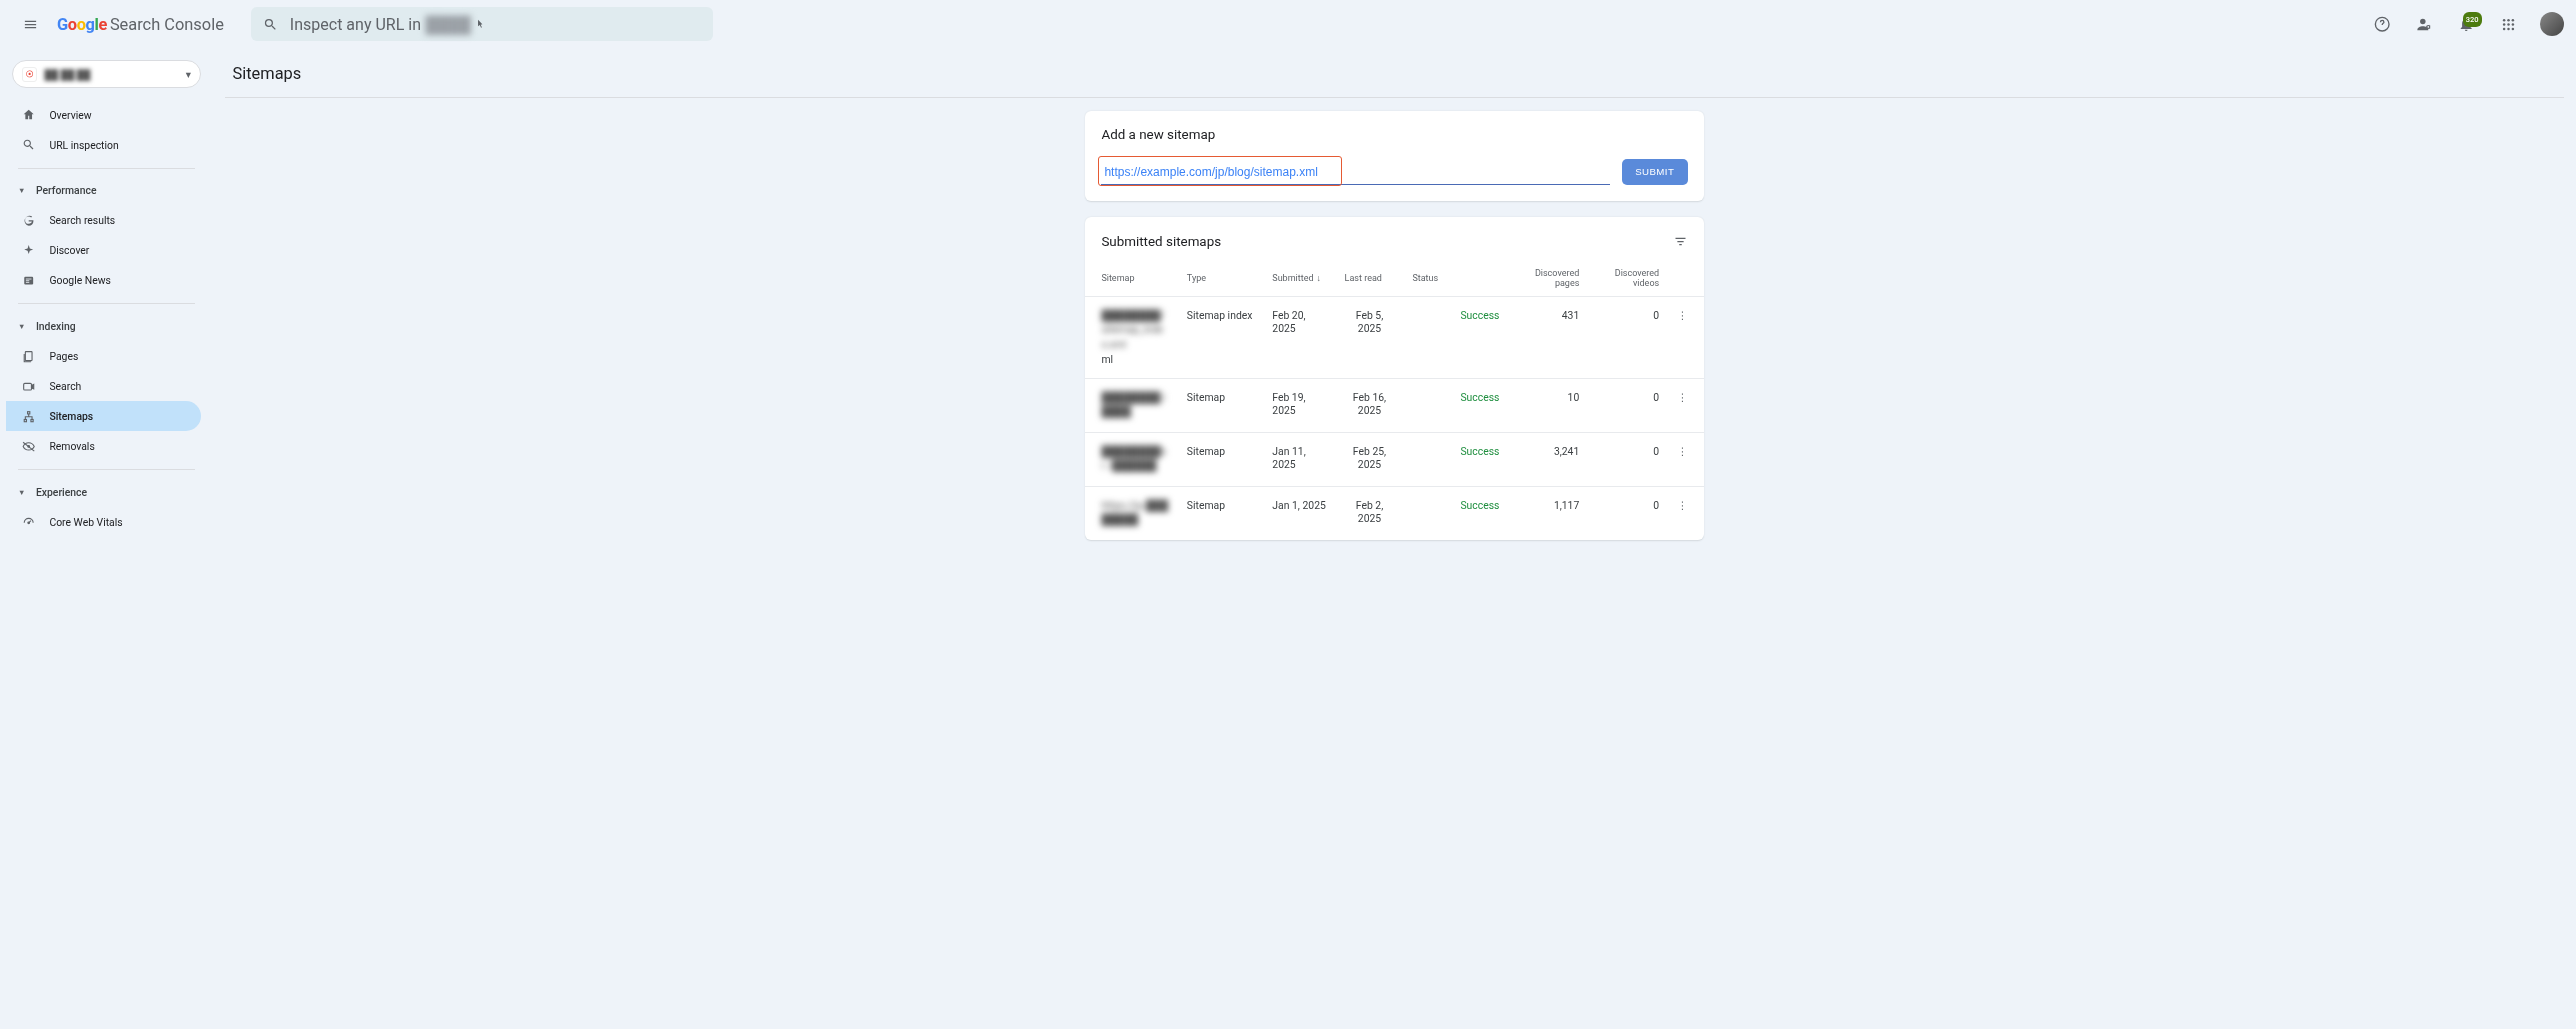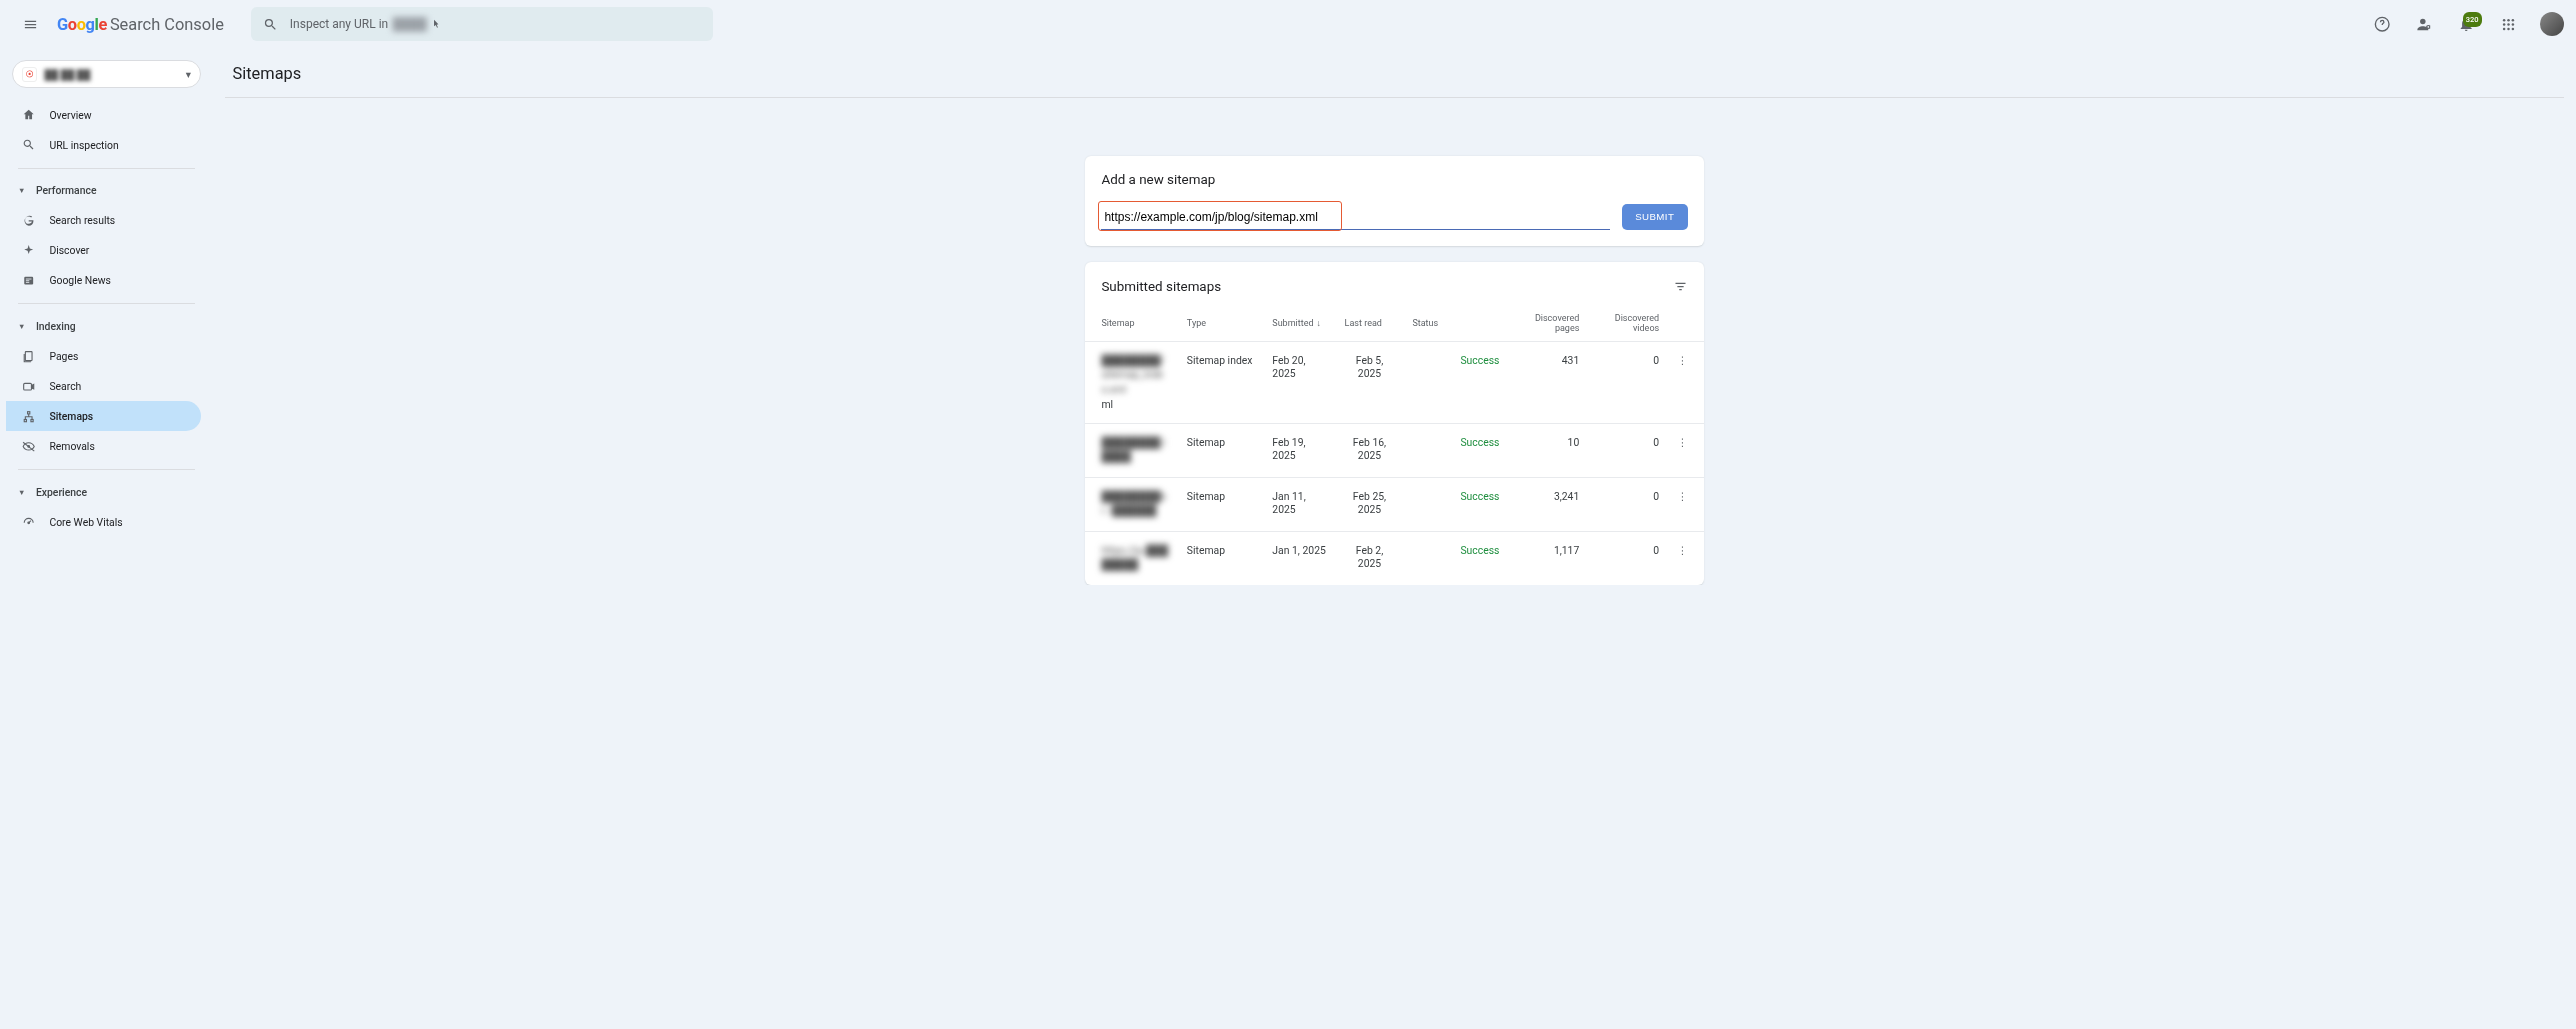--- a/index.html
+++ b/index.html
@@ -9,21 +9,21 @@
 .menu-btn { width: 36px; height: 36px; display: flex; align-items: center; justify-content: center; border-radius: 50%; cursor: pointer; color: #5f6368; }
 .logo-wrap { display: flex; align-items: center; gap: 3px; margin-right: 18px; }
 .logo-google { font-size: 16.4px; font-weight: 700; letter-spacing: -0.4px; }
 .lg-b { color: #4285f4; }
 .lg-r { color: #ea4335; }
 .lg-y { color: #fbbc04; }
 .lg-g { color: #34a853; }
 .logo-sc { font-size: 16.4px; color: #5f6368; font-weight: 400; }
 
 .searchbox { flex: 0 0 462px; height: 34px; background: #e0ebef; border-radius: 6px; display: flex; align-items: center; padding: 0 12px; color: #5f6368; gap: 12px; }
-.searchbox-text { color: #5f6368; font-size: 12px; display: flex; align-items: center; gap: 4.5px; }
+.searchbox-text { color: #5f6368; font-size: 16px; display: flex; align-items: center; gap: 4.5px; }
 .blur-inline { filter: blur(3px); color: #9aa0a6; }
 
 .topbar-spacer { flex: 1; }
 .top-icon { width: 33px; height: 33px; display: flex; align-items: center; justify-content: center; color: #5f6368; cursor: pointer; border-radius: 50%; position: relative; }
 .badge { position: absolute; top: 4.5px; right: 1.5px; background: #4d7c0f; color: #fff; font-size: 7.5px; padding: 3px 3px; border-radius: 6px; font-weight: 500; }
 .avatar { width: 24px; height: 24px; border-radius: 50%; background: linear-gradient(135deg, #888, #444); margin-left: 6px; }
 
 .layout { display: flex; }
 .sidebar { width: 213px; padding: 9px 6px 9px 6px; }
 .property-sel { margin: 3px 6px 12px 6px; height: 28px; border: 0.7px solid #dadce0; border-radius: 15px; display: flex; align-items: center; padding: 0 9px; gap: 7.5px; background: #fff; cursor: pointer; }
@@ -38,26 +38,26 @@
 .nav-header { height: 30px; display: flex; align-items: center; gap: 10.4px; padding: 0 12px; cursor: pointer; color: #3c4043; font-size: 10.4px; font-weight: 500; }
 .nav-caret { width: 7.5px; color: #5f6368; font-size: 7.5px; }
 
 .main { flex: 1; padding: 0 12px; }
 .page-title-row { padding: 16.4px 0 13.4px 7.5px; }
 .page-title { font-size: 16.4px; font-weight: 400; color: #202124; }
 .hr { height: 0.7px; background: #dadce0; margin-bottom: 13.4px; }
 
 .cards { max-width: 619px; margin: 0 auto; display: flex; flex-direction: column; gap: 16.4px; }
 .card { background: #fff; border-radius: 6px; box-shadow: 0 0.7px 1.5px rgba(60,64,67,.15); padding: 0; }
-.card-pad { padding: 16.4px 16.4px; margin-top: 45px; }
+.card-pad { padding: 16.4px 16.4px; }
 .card-title { font-size: 13.4px; font-weight: 400; color: #202124; margin-bottom: 16.4px; }
 
 .add-row { display: flex; align-items: flex-end; gap: 12px; }
 .input-wrap { flex: 1; position: relative; }
-.input-wrap input { width: 100%; border: none; border-bottom: 1.5px solid #4a6ab5; font-size: 12px; padding: 4.5px 3px; outline: none; color: #000000; background: transparent; }
+.input-wrap input { width: 100%; border: none; border-bottom: 1.5px solid #4a6ab5; font-size: 12px; padding: 4.5px 3px; outline: none; color: #3b82f6; background: transparent; }
 .highlight-box { position: absolute; left: -3px; right: 268px; top: -4.5px; bottom: -1.5px; border: 1.5px solid #e55a33; border-radius: 3px; pointer-events: none; }
 .submit-btn { background: #5a8ada; color: #fff; border: none; padding: 7.5px 13.4px; border-radius: 5px; font-size: 9.7px; font-weight: 500; letter-spacing: 0.4px; cursor: pointer; }
 
 .table-head { display: flex; align-items: center; padding: 16.4px 16.4px 12px 16.4px; }
 .table-title { font-size: 13.4px; flex: 1; }
 .filter-icon { color: #5f6368; cursor: pointer; }
 
 .tbl { width: 100%; border-collapse: collapse; }
 .tbl th { text-align: left; font-size: 9px; font-weight: 400; color: #5f6368; padding: 7.5px 9px; }
 .tbl th.r, .tbl td.r { text-align: right; }

